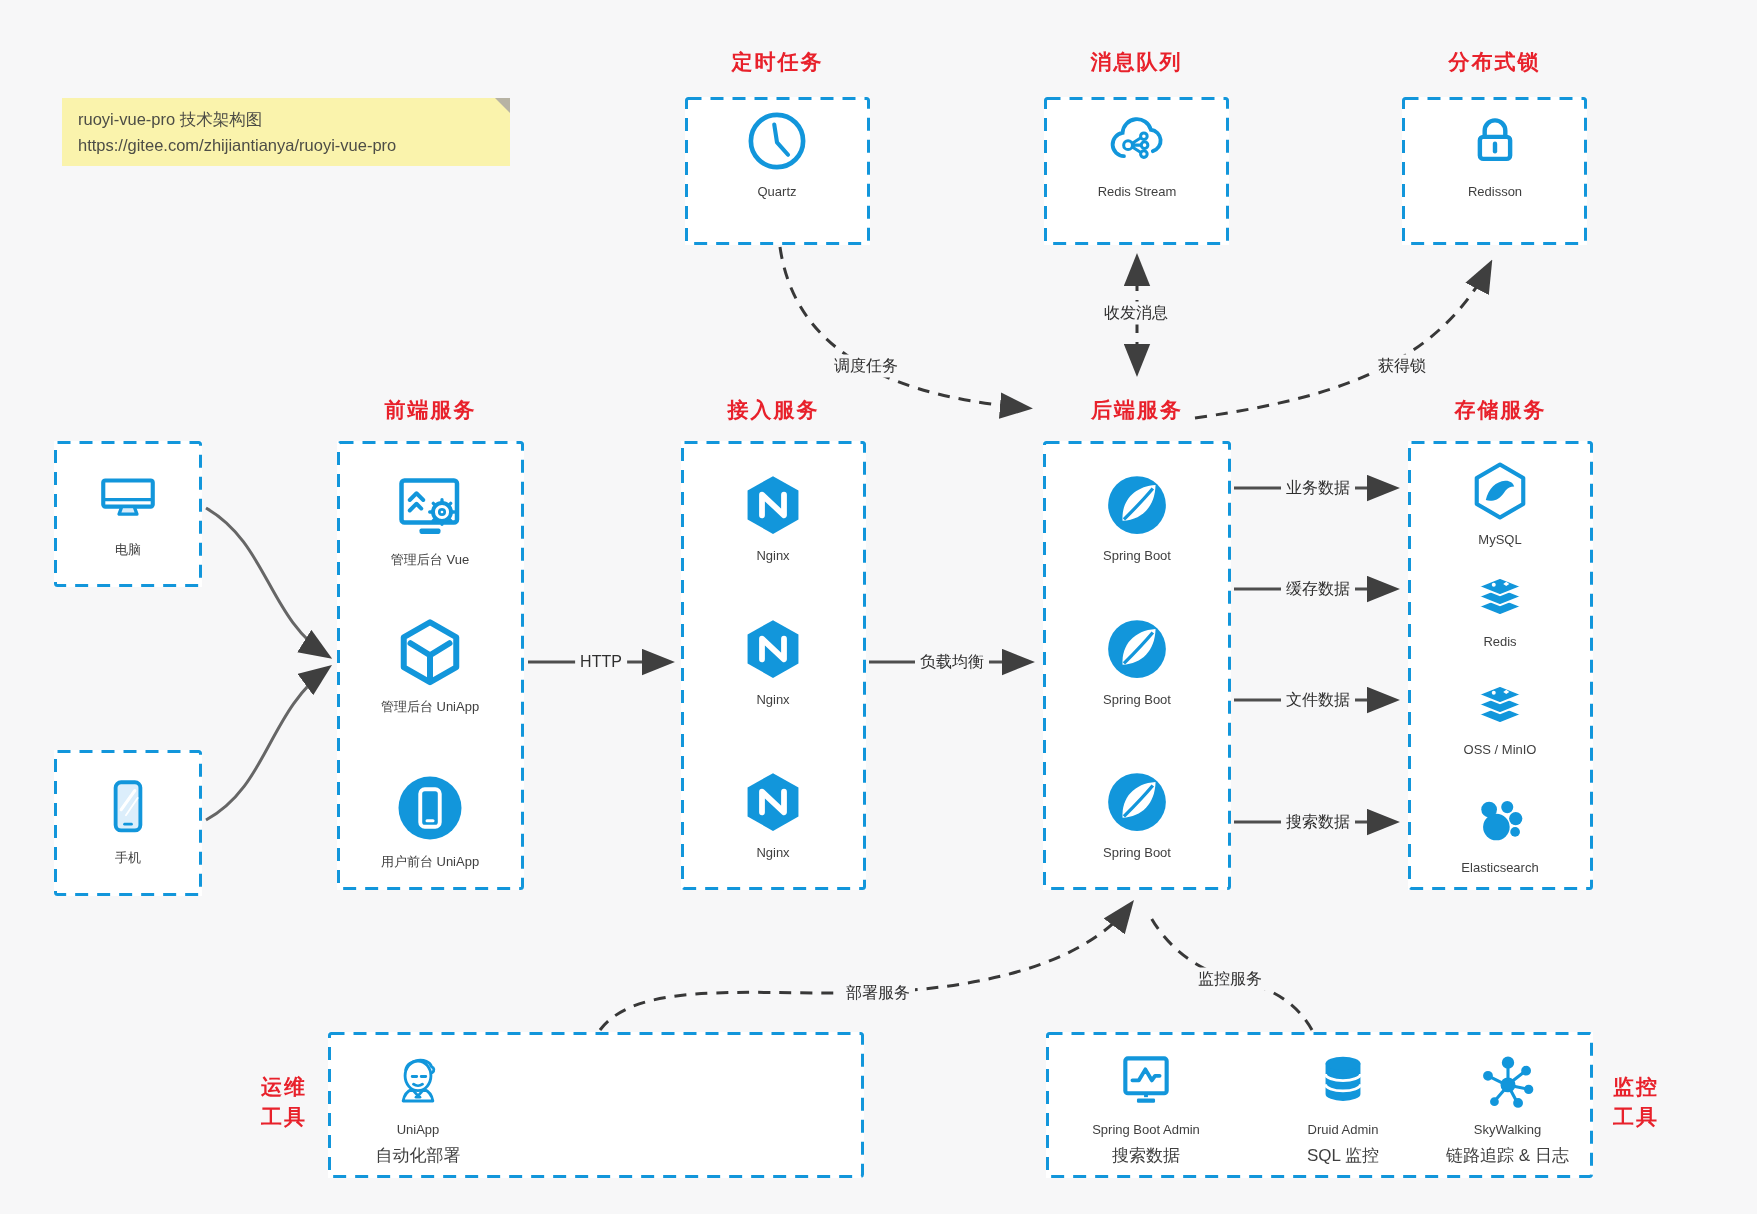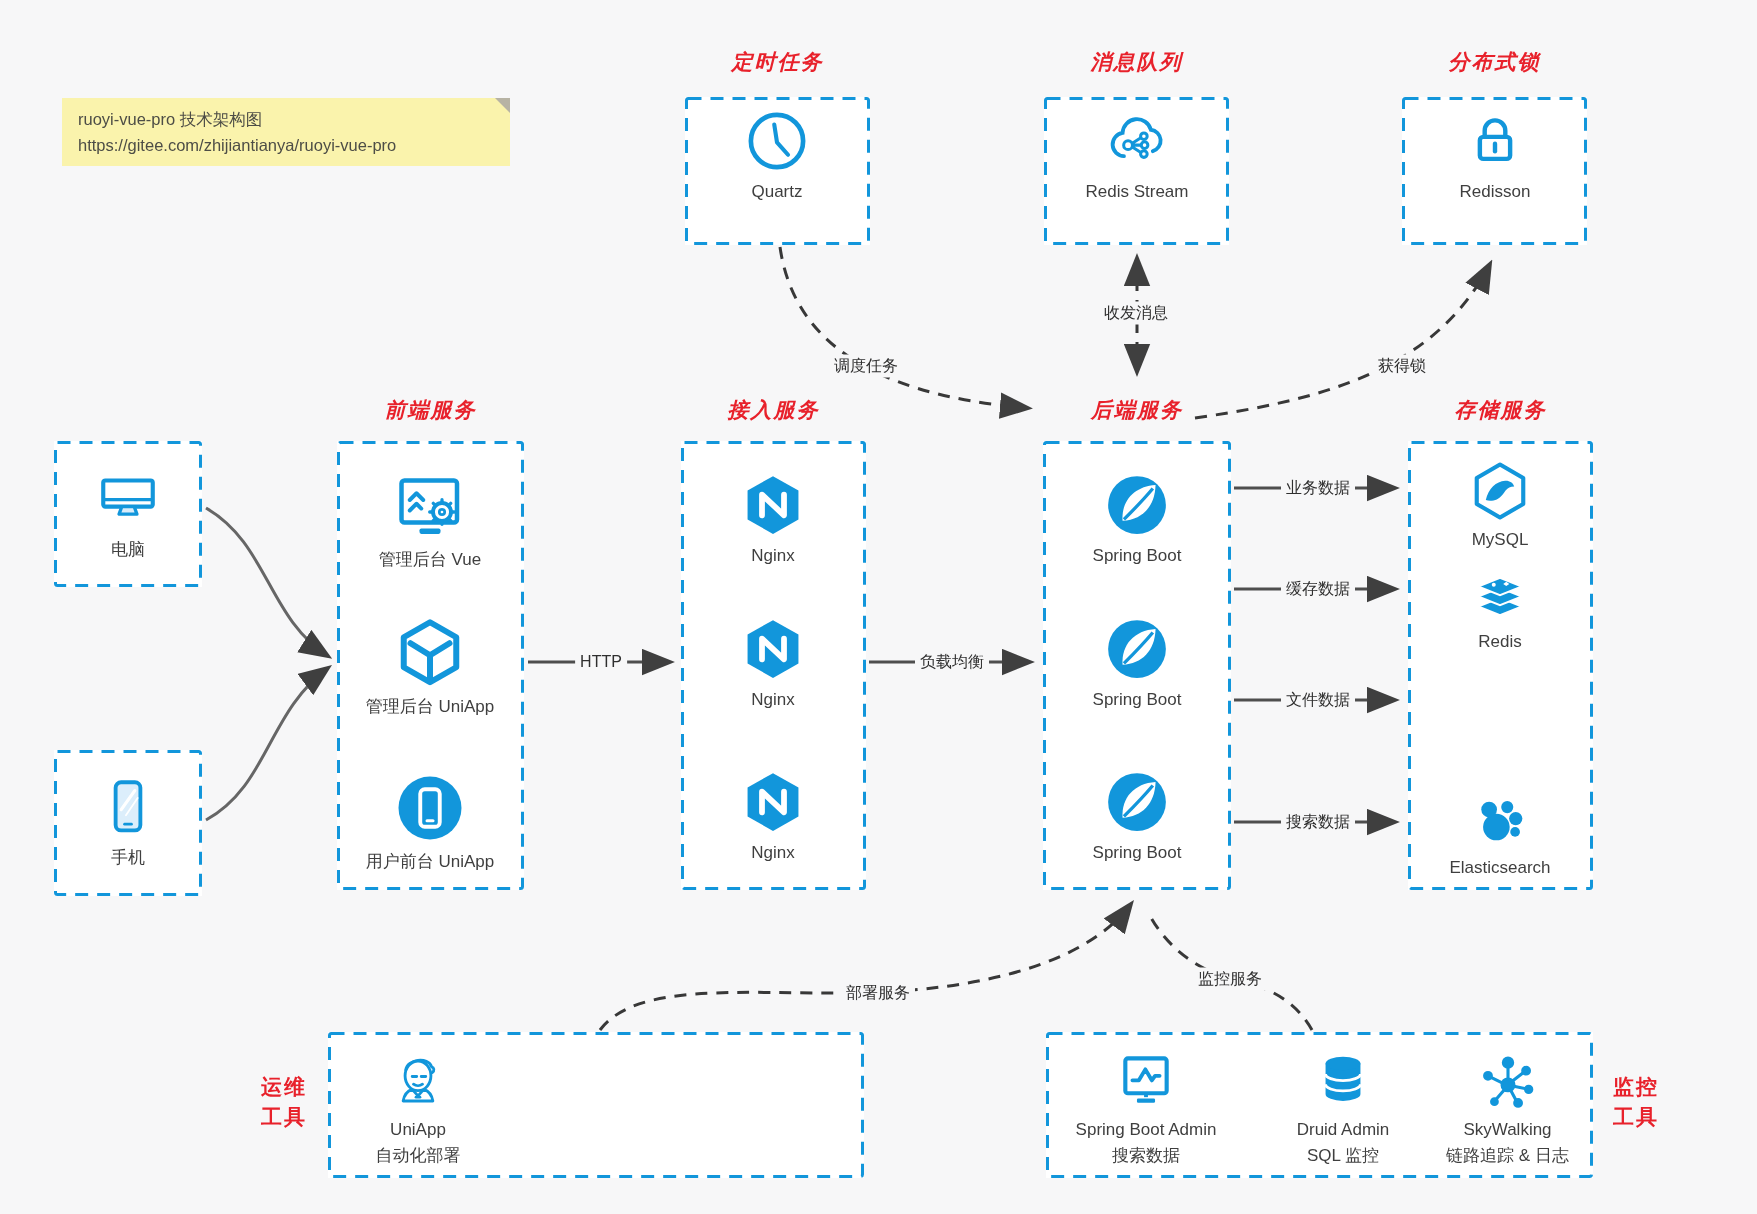--- a/index.html
+++ b/index.html
@@ -1,24 +1,24 @@
 <!DOCTYPE html>
 <html><head>
 <meta charset="utf-8">
 <style>
   html,body{margin:0;padding:0;background:#f7f7f8;}
   body{font-family:"Liberation Sans","DejaVu Sans",sans-serif;}
   .canvas{position:relative;width:1757px;height:1214px;background:#f7f7f8;overflow:hidden;}
   .gbox{position:absolute;background:#ffffff;}
   .gbox svg{position:absolute;left:0;top:0;display:block;}
-  .gtitle{position:absolute;color:#e8212b;font-weight:bold;font-size:21px;text-align:center;letter-spacing:2px;white-space:nowrap;font-style:italic;}
+  .gtitle{position:absolute;color:#e8212b;font-weight:bold;font-size:21px;text-align:center;letter-spacing:2px;white-space:nowrap;}
   .sidetitle{position:absolute;color:#e8212b;font-weight:bold;font-size:21px;text-align:center;letter-spacing:2px;line-height:30px;width:64px;}
   .item{position:absolute;display:flex;flex-direction:column;align-items:center;gap:7px;}
   .icn{display:block;line-height:0;}
-  .lbl{font-size:17px;color:#3f3f3f;white-space:nowrap;text-align:center;line-height:22px;}
+  .lbl{font-size:13px;color:#3f3f3f;white-space:nowrap;text-align:center;line-height:22px;}
   .lbl2{font-size:17px;color:#3f3f3f;white-space:nowrap;text-align:center;line-height:23px;margin-top:-4px;}
   .echip{position:absolute;transform:translate(-50%,-50%);background:#f7f7f8;padding:1px 5px;font-size:16px;color:#2f2f2f;white-space:nowrap;}
   .wires{position:absolute;left:0;top:0;}
   .note{position:absolute;left:62px;top:98px;width:448px;height:68px;background:#faf3ac;color:#4d4d46;font-size:16.5px;line-height:26px;padding:8px 0 14px 16px;box-sizing:border-box;}
   .fold{position:absolute;top:0;right:0;width:0;height:0;border-top:15px solid #b7b3a4;border-left:15px solid transparent;}
 </style>
 </head>
 <body>
 
 <div class="canvas">
@@ -291,20 +291,34 @@
             <path d="M24 27 L41.5 34 L24 41 L6.5 34 Z"></path>
             <path d="M24 19 L41.5 26 L24 33 L6.5 26 Z"></path>
             <path d="M24 11 L41.5 18 L24 25 L6.5 18 Z"></path>
           </g>
           <circle cx="19" cy="16.5" r="1.6" fill="#ffffff"></circle>
           <path d="M29 14.2 l2.4 1.7 -2.4 1.7 -2.4 -1.7 Z" fill="#ffffff"></path>
         </svg>
     </span>
     <div class="lbl">Redis</div>
   </div>
+  <div class="item" style="left:1415px;top:672px;width:170px">
+    <span class="icn">
+      <svg width="60" height="60" viewBox="0 0 48 48">
+          <g fill="#1296db" stroke="#ffffff" stroke-width="1.6">
+            <path d="M24 27 L41.5 34 L24 41 L6.5 34 Z"></path>
+            <path d="M24 19 L41.5 26 L24 33 L6.5 26 Z"></path>
+            <path d="M24 11 L41.5 18 L24 25 L6.5 18 Z"></path>
+          </g>
+          <circle cx="19" cy="16.5" r="1.6" fill="#ffffff"></circle>
+          <path d="M29 14.2 l2.4 1.7 -2.4 1.7 -2.4 -1.7 Z" fill="#ffffff"></path>
+        </svg>
+    </span>
+    <div class="lbl">OSS / MinIO</div>
+  </div>
   <div class="item" style="left:1415px;top:792px;width:170px">
     <span class="icn">
       <svg width="58" height="58" viewBox="0 0 48 48">
           <g fill="#1296db">
             <circle cx="21" cy="29" r="11"></circle>
             <circle cx="15" cy="14.5" r="6.5"></circle>
             <circle cx="30" cy="12.5" r="5"></circle>
             <circle cx="37" cy="22" r="5.5"></circle>
             <circle cx="36.5" cy="33" r="4"></circle>
           </g>

